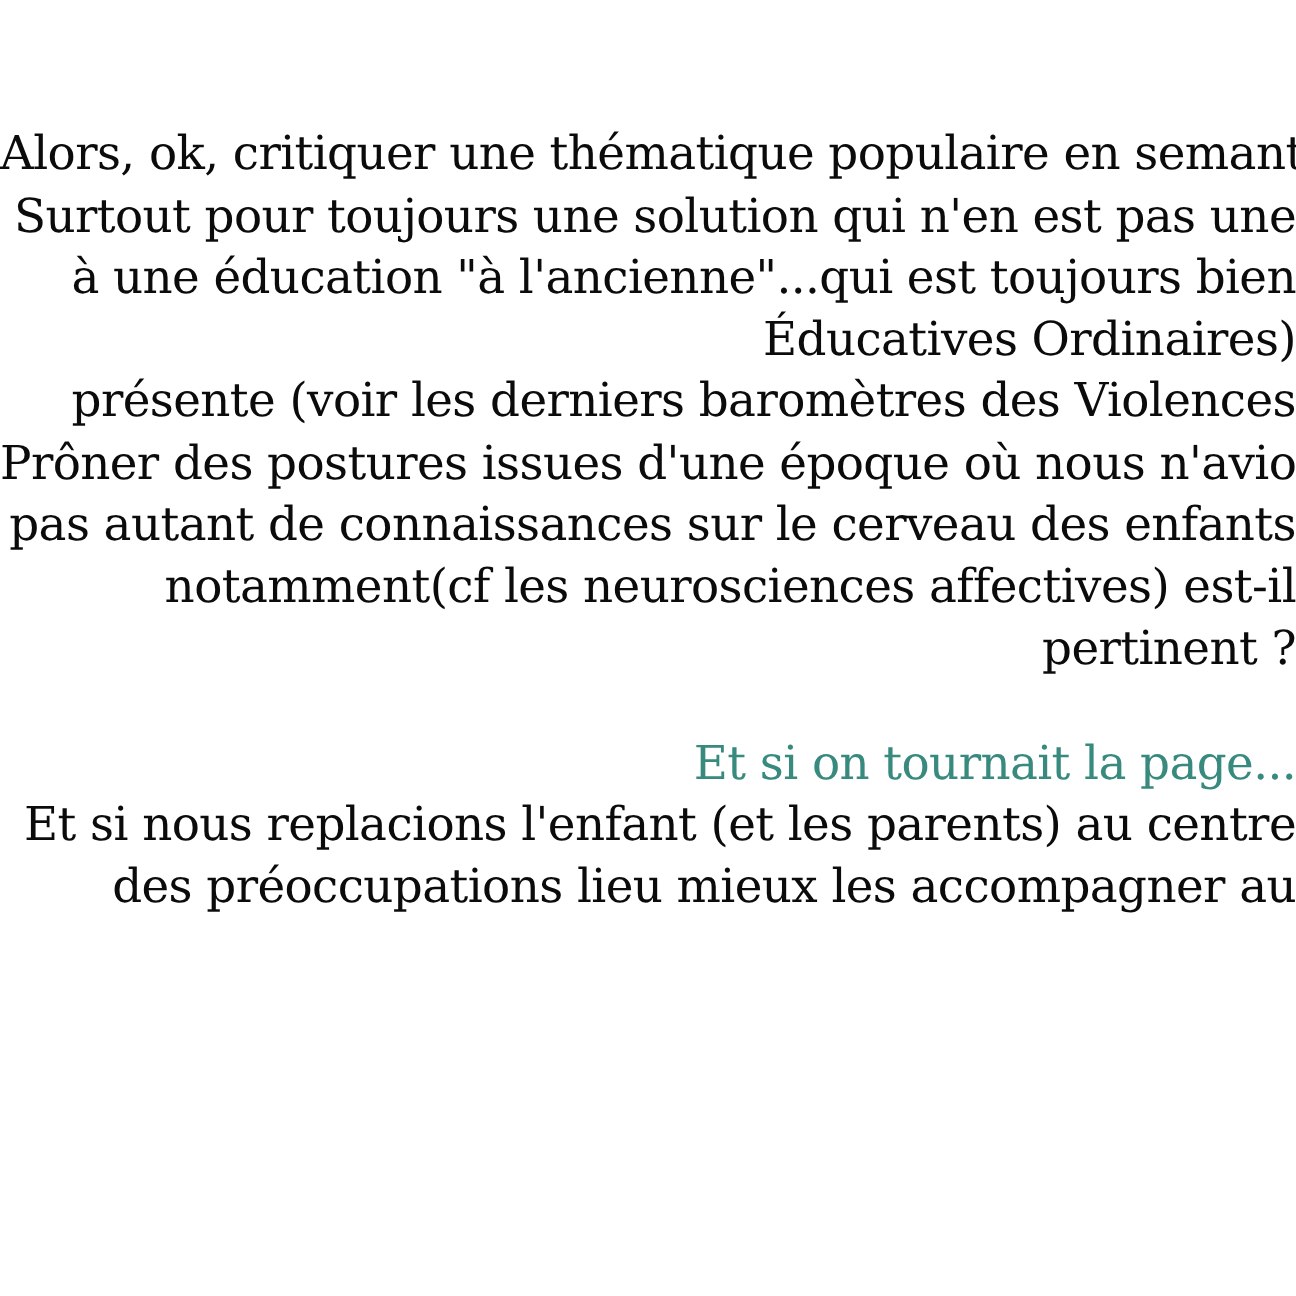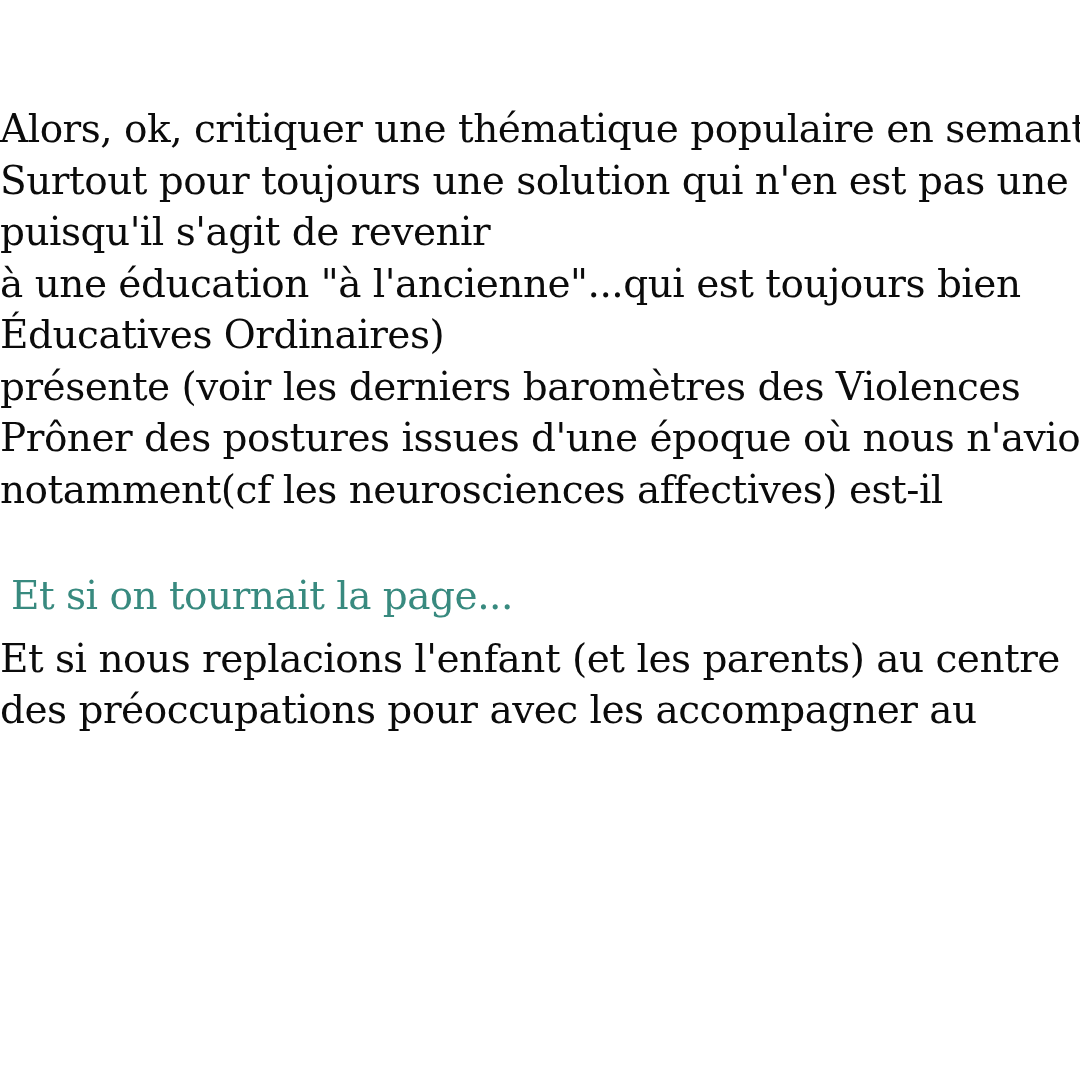--- a/index.html
+++ b/index.html
@@ -17,57 +17,58 @@
     top: 0;
     left: 0;
     width: 1080px;
     height: 1080px;
   }
   .text-block {
     position: absolute;
     top: 103px;
     left: 0;
     width: 1080px;
-    text-align: left;
+    text-align: right;
     font-family: "DejaVu Serif", "Liberation Serif", serif;
     font-size: 39px;
     line-height: 51.5px;
     letter-spacing: -0.5px;
     font-weight: normal;
   }
   .line {
     margin: 0;
     white-space: nowrap;
   }
   .heading {
-    margin: 11px;
+    margin: 0;
     white-space: nowrap;
     font-size: 39px;
     font-weight: normal;
   }
   .paragraph-gap {
     height: 44px;
   }
 </style>
 </head>
 <body style="background-color: rgb(255, 255, 255);">
 
 <div class="canvas">
   <div class="text-block" style="color: rgb(11, 11, 11);">
 
     <p class="line">Alors, ok, critiquer une thématique populaire en semant</p>
     <p class="line">Surtout pour toujours une solution qui n'en est pas une</p>
-    <p class="line">puisqu'il s'agit de revenir</p>
     <p class="line">à une éducation "à l'ancienne"...qui est toujours bien</p>
     <p class="line">Éducatives Ordinaires)</p>
     <p class="line">présente (voir les derniers baromètres des Violences</p>
     <p class="line">Prôner des postures issues d'une époque où nous n'avions</p>
+    <p class="line">pas autant de connaissances sur le cerveau des enfants</p>
     <p class="line">notamment(cf les neurosciences affectives) est-il</p>
+    <p class="line">pertinent ?</p>
 
     <div class="paragraph-gap"></div>
 
     <h2 class="heading" style="color: rgb(56, 138, 127);">Et si on tournait la page...</h2>
 
     <p class="line">Et si nous replacions l'enfant (et les parents) au centre</p>
-    <p class="line">des préoccupations pour avec les accompagner au</p>
+    <p class="line">des préoccupations lieu mieux les accompagner au</p>
 
   </div>
 </div>
 
 </body></html>

